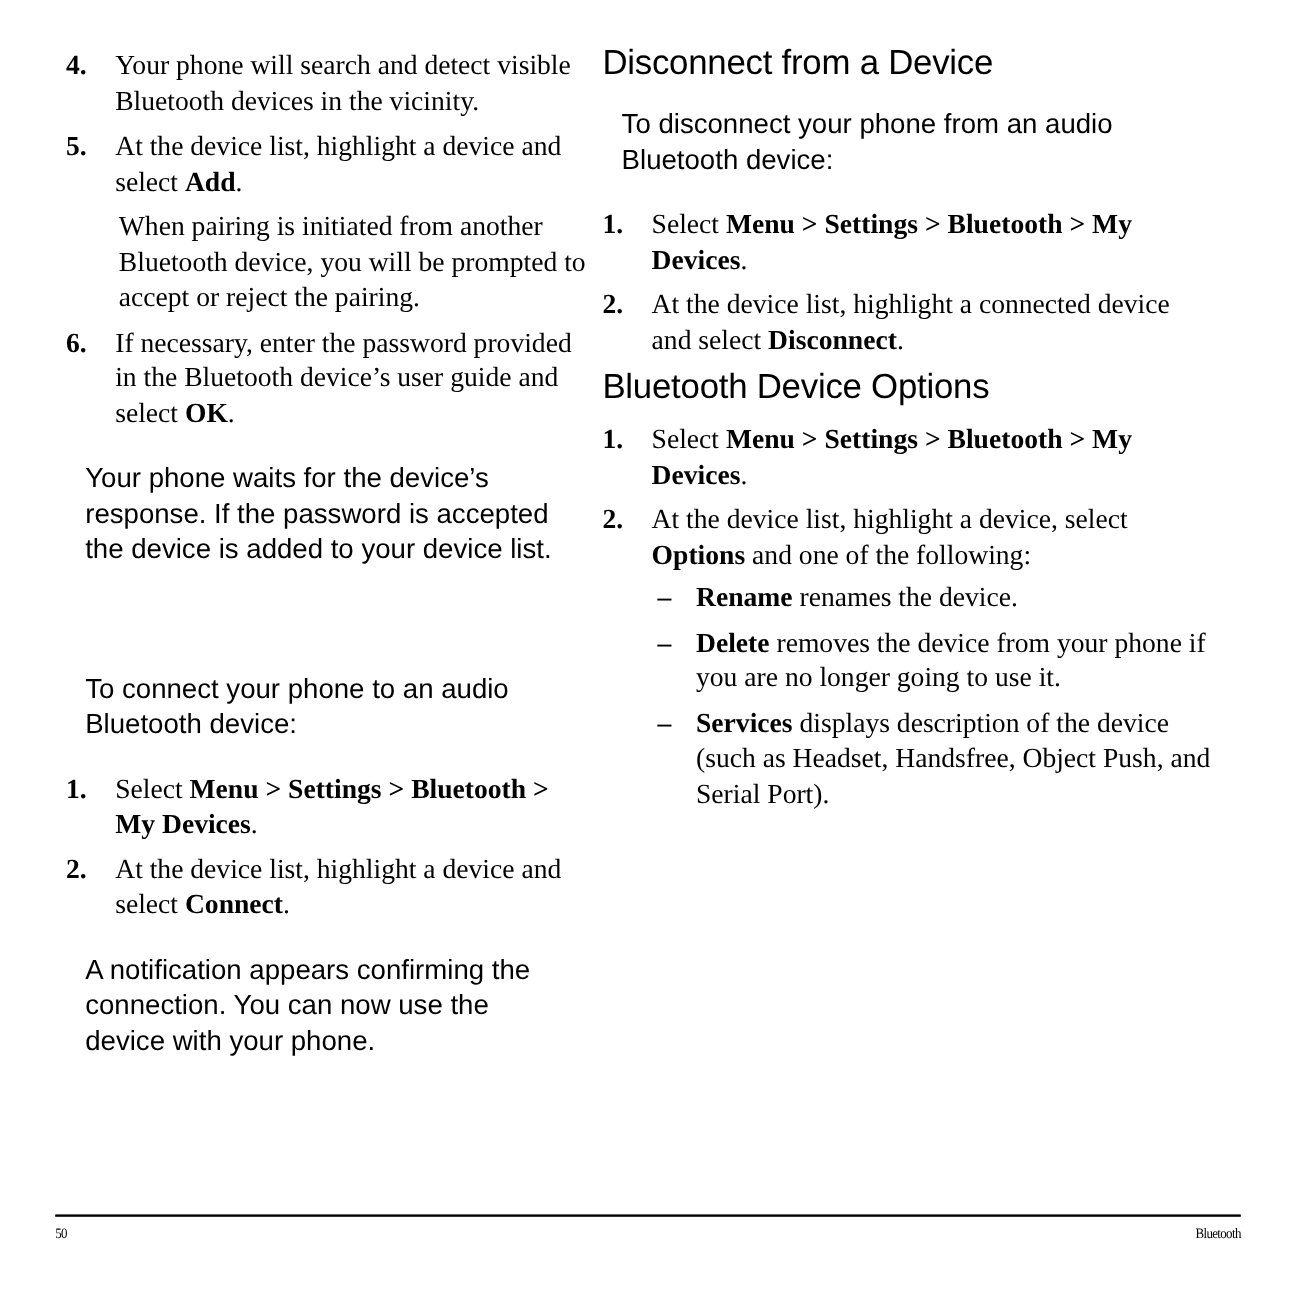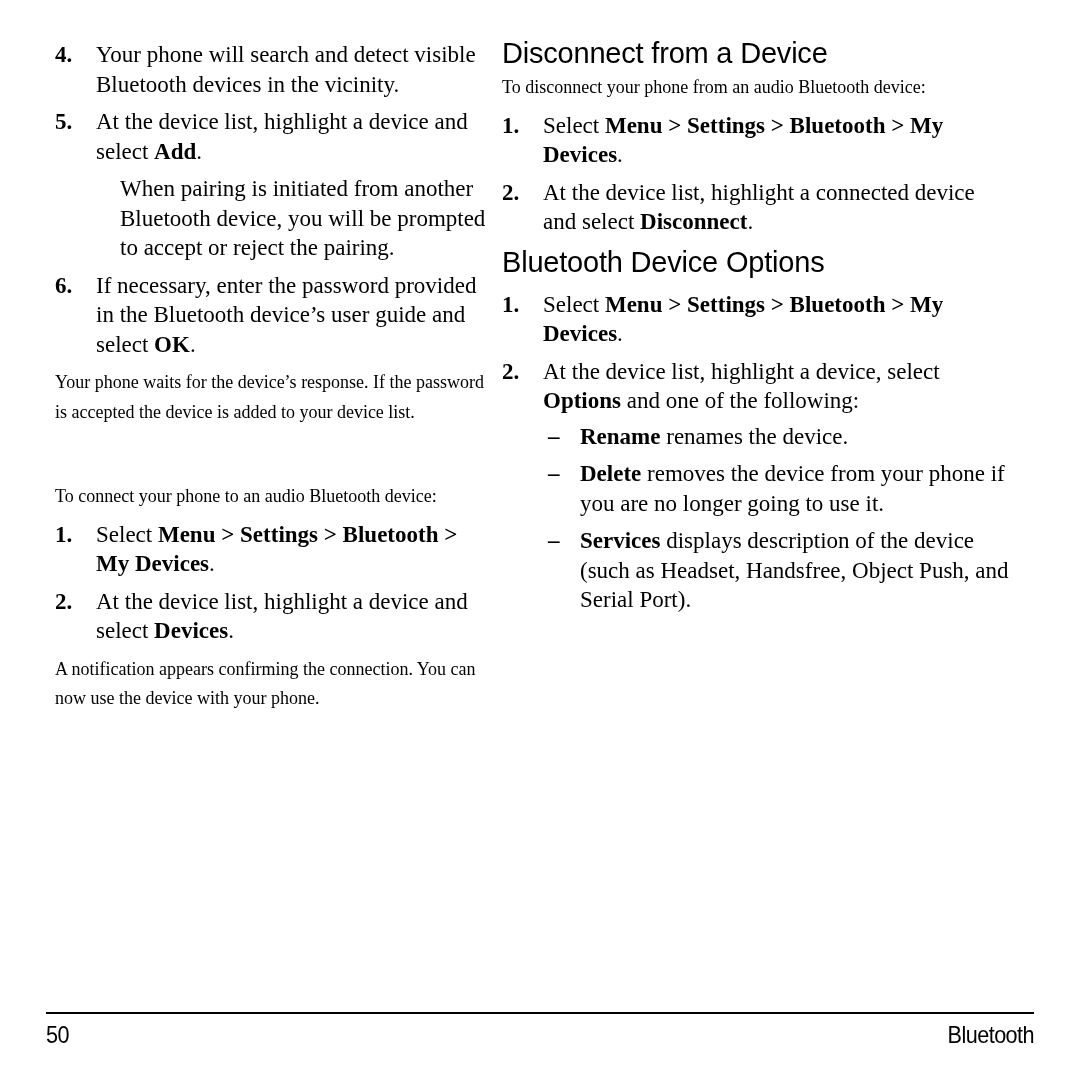--- a/index.html
+++ b/index.html
@@ -60,24 +60,24 @@
   .h2 {
     font-family: "Liberation Sans", sans-serif;
     font-size: 29px;
     font-weight: 400;
     line-height: 27px;
     letter-spacing: -0.2px;
     margin: 0;
     padding: 0;
   }
   .para {
-    font-family: Liberation Serif, serif;
-    font-size: 18px;
-    line-height: 29.5px;
-    margin: 0;
+    font-family: Liberation Sans, sans-serif;
+    font-size: 23px;
+    line-height: 29.5px;
+    margin: 16px;
     padding: 0;
   }
   .para b, .li-body b, .sub-body b {
     font-weight: 700;
     text-align: right;
   }
 
   
   .li {
     display: flex;
@@ -91,21 +91,21 @@
     width: 41px;
     flex: 0 0 41px;
     font-weight: 700;
   }
   .li-body {
     flex: 1 1 auto;
   }
 
   
   .li-cont {
-    margin-left: 65px;
+    margin-left: 44px;
     font-family: "Liberation Serif", serif;
     font-size: 23px;
     line-height: 29.5px;
   }
 
   
   .sub {
     display: flex;
     flex-direction: row;
     align-items: flex-start;
@@ -140,22 +140,22 @@
   .footer-rule {
     width: 100%;
     height: 2px;
     background: #000000;
   }
   .footer-row {
     display: flex;
     justify-content: space-between;
     align-items: center;
     margin-top: 7px;
-    font-family: Liberation Sans, sans-serif;
-    font-size: 24px;
+    font-family: Liberation Serif, serif;
+    font-size: 12px;
     letter-spacing: -0.6px;
   }
   .footer-page  { transform: scaleX(0.9); transform-origin: left center; }
   .footer-title { transform: scaleX(0.9); transform-origin: right center; }
 </style>
 </head>
 <body>
 
 <div class="page">
 
@@ -185,21 +185,21 @@
         <div class="sp-para"></div>
         <div class="para"><span>To connect your phone to an audio Bluetooth device:</span></div>
         <div class="sp-item"></div>
         <div class="li">
           <div class="li-num">1.</div>
           <div class="li-body"><span>Select </span><b>Menu &gt; Settings &gt; Bluetooth &gt; My Devices</b><span>.</span></div>
         </div>
         <div class="sp-item"></div>
         <div class="li">
           <div class="li-num">2.</div>
-          <div class="li-body"><span>At the device list, highlight a device and select </span><b>Devices</b><span>.</span></div>
+          <div class="li-body"><span>At the device list, highlight a device and select </span><b>Connect</b><span>.</span></div>
         </div>
         <div class="sp-afterp"></div>
         <div class="para"><span>A notification appears confirming the connection. You can now use the device with your phone.</span></div>
       </div>
     <div class="col col-right">
         <div class="h2">Disconnect from a Device</div>
         <div class="sp-para"></div>
         <div class="para"><span>To disconnect your phone from an audio Bluetooth device:</span></div>
         <div class="sp-item"></div>
         <div class="li">

